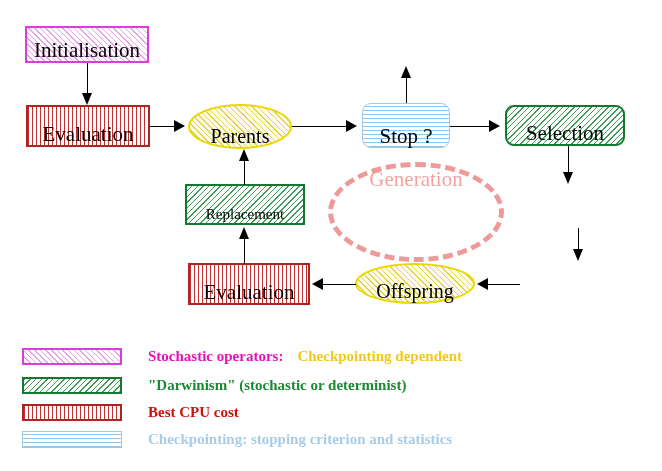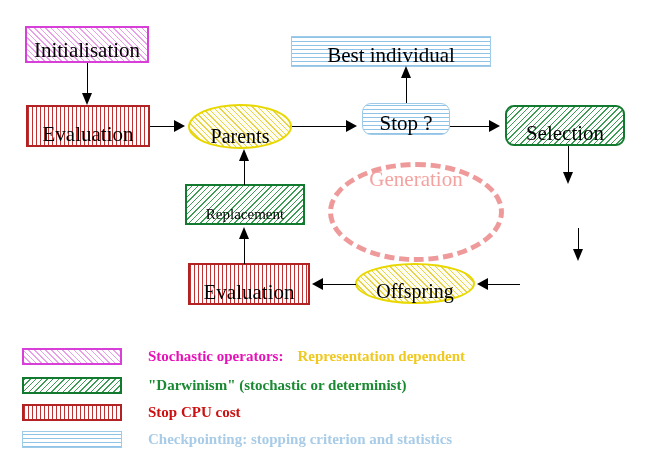--- a/index.html
+++ b/index.html
@@ -83,25 +83,22 @@
   </div>
 
   <div class="node fill-red" style="left:26px;top:105px;width:124px;height:42px;">
     <span class="lbl" style="font-size:21px;">Evaluation</span>
   </div>
 
   <div class="node fill-yellow-ellipse" style="left:188px;top:104px;width:104px;height:45px;">
     <span class="lbl" style="font-size:20px;">Parents</span>
   </div>
 
-  <div class="node fill-blue" style="left:291px;top:36px;width:200px;height:31px;">
-    <span class="lbl" style="font-size:21px;">Best individual</span>
-  </div>
 
-  <div class="node fill-blue rounded" style="left:362px;top:103px;width:88px;height:32px;">
+  <div class="node fill-blue rounded" style="left:362px;top:103px;width:88px;height:45px;">
     <span class="lbl" style="font-size:21px;">Stop ?</span>
   </div>
 
   <div class="node fill-green" style="left:505px;top:105px;width:120px;height:41px;border-radius:9px;">
     <span class="lbl" style="font-size:21px;">Selection</span>
   </div>
 
 
 
   <div class="node fill-yellow-ellipse" style="left:355px;top:263px;width:120px;height:41px;">
@@ -149,31 +146,31 @@
 
   <div class="edge v" style="left:244px;top:238px;height:26px;"></div>
   <div class="arrow up" style="left:239px;top:227px;"></div>
 
   <div class="edge v" style="left:244px;top:161px;height:24px;"></div>
   <div class="arrow up" style="left:239px;top:149px;"></div>
 
   <div class="legend-row" style="top:348px;">
     <span class="swatch fill-magenta"></span>
     <span class="legend-text lt-a">Stochastic operators:</span>
-    <span class="legend-text lt-a2">Representation dependent</span>
+    <span class="legend-text lt-a2">Checkpointing dependent</span>
   </div>
 
   <div class="legend-row" style="top:377px;">
     <span class="swatch fill-green"></span>
     <span class="legend-text lt-b">"Darwinism" (stochastic or determinist)</span>
   </div>
 
   <div class="legend-row" style="top:404px;">
     <span class="swatch fill-red"></span>
-    <span class="legend-text lt-c">Stop CPU cost</span>
+    <span class="legend-text lt-c">Best CPU cost</span>
   </div>
 
   <div class="legend-row" style="top:431px;">
     <span class="swatch fill-blue"></span>
     <span class="legend-text lt-d">Checkpointing: stopping criterion and statistics</span>
   </div>
 
 </div>
 
 </body></html>

